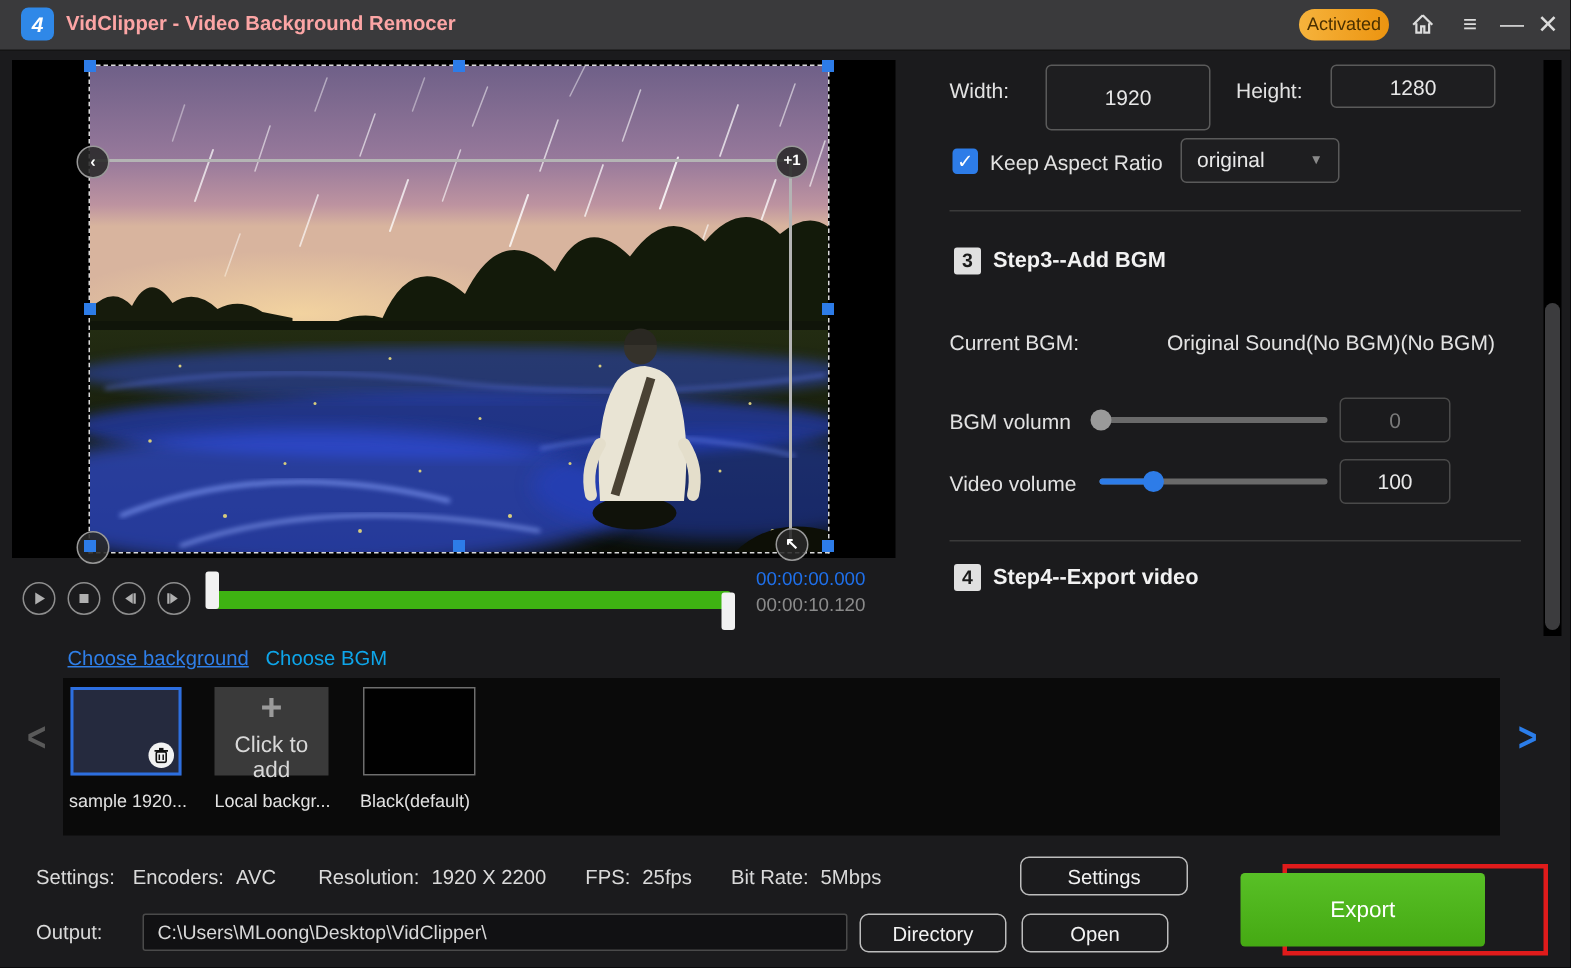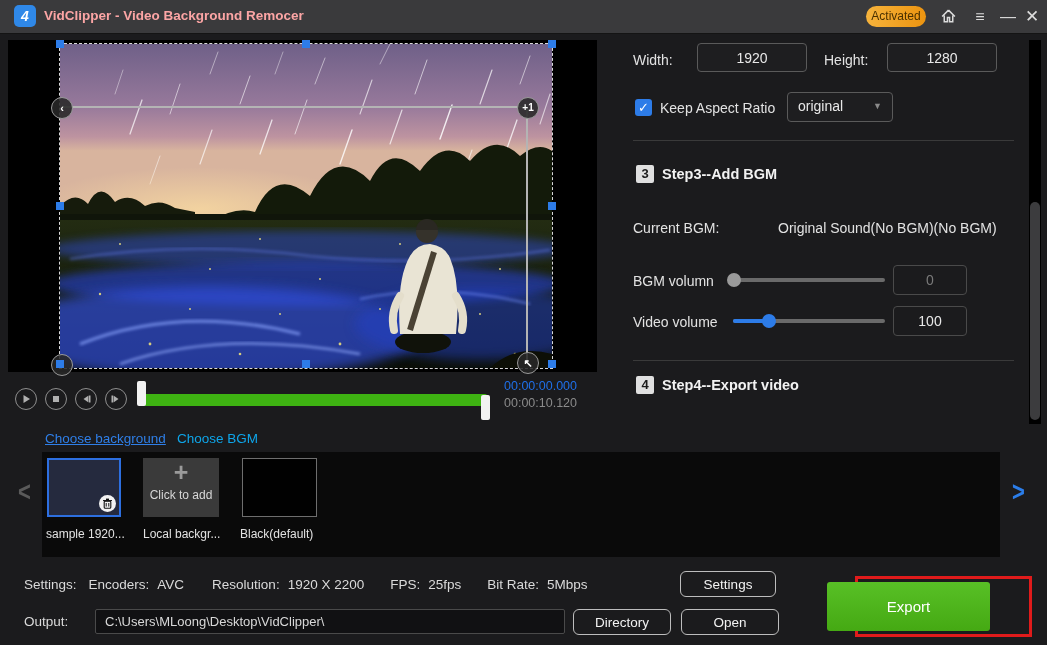--- a/index.html
+++ b/index.html
@@ -245,29 +245,29 @@
         <rect x="4" y="0.6" width="3" height="1.6" fill="#111"></rect>
         <line x1="4.2" y1="5" x2="4.2" y2="8.6" stroke="#111" stroke-width="1"></line>
         <line x1="6.8" y1="5" x2="6.8" y2="8.6" stroke="#111" stroke-width="1"></line>
       </svg>
     </div>
   </div>
   <div class="thumb-label" style="left:46px;top:527px;">sample 1920...</div>
 
   <div class="abs" style="left:143px;top:458px;width:76px;height:59px;background:#3a3a3a;text-align:center;">
     <div style="font-size:25px;color:#9a9a9a;line-height:28px;font-weight:bold;">+</div>
-    <div style="font-size:12px;color:#d8d8d8;margin-top:2px;">Click to add</div>
+    <div style="font-size:15px;color:#d8d8d8;margin-top:2px;">Click to add</div>
   </div>
   <div class="thumb-label" style="left:143px;top:527px;">Local backgr...</div>
 
   <div class="abs" style="left:242px;top:458px;width:75px;height:59px;background:#010101;border:1px solid #6e6e6e;box-sizing:border-box;"></div>
   <div class="thumb-label" style="left:240px;top:527px;">Black(default)</div>
 
   <div class="lbl" style="left:633px;top:52px;">Width:</div>
-  <input class="inbox" style="left: 697px; top: 43px; width: 110px; height: 29px;" readonly="" value="1920">
+  <input class="inbox" style="left: 697px; top: 43px; width: 110px; height: 44px;" readonly="" value="1920">
   <div class="lbl" style="left:824px;top:52px;">Height:</div>
   <input class="inbox" style="left: 887px; top: 43px; width: 110px; height: 29px;" readonly="" value="1280">
 
   <div class="abs" style="left:635px;top:99px;width:17px;height:17px;background:#2d7ce8;border-radius:3px;color:#fff;font-size:13px;line-height:17px;text-align:center;">✓</div>
   <div class="lbl" style="left:660px;top:100px;">Keep Aspect Ratio</div>
   <div class="inbox" style="left:787px;top:92px;width:106px;height:30px;text-align:left;padding:5px 0 0 10px;">
     <span>original</span>
     <span style="position:absolute;right:10px;top:8px;font-size:9px;color:#8a8a8a;">▼</span>
   </div>
 
@@ -303,21 +303,21 @@
     <span>Settings:</span>
     <span style="margin-left:12px;">Encoders:</span>
     <span style="margin-left:8px;">AVC</span>
     <span style="margin-left:28px;">Resolution:</span>
     <span style="margin-left:8px;">1920 X 2200</span>
     <span style="margin-left:26px;">FPS:</span>
     <span style="margin-left:8px;">25fps</span>
     <span style="margin-left:26px;">Bit Rate:</span>
     <span style="margin-left:8px;">5Mbps</span>
   </div>
-  <button class="btn" style="left:680px;top:571px;width:96px;height:26px;">Settings</button>
+  <button class="btn" style="left:680px;top:571px;width:112px;height:26px;">Settings</button>
 
   <div class="abs ftext" style="left:24px;top:614px;">Output:</div>
   <input class="abs" style="left: 95px; top: 609px; width: 470px; height: 25px; box-sizing: border-box; background: rgb(17, 17, 19); border: 1px solid rgb(74, 74, 74); border-radius: 2px; color: rgb(216, 216, 216); font-size: 13px; padding-left: 9px; font-family: &quot;Liberation Sans&quot;, sans-serif;" readonly="" value="C:\Users\MLoong\Desktop\VidClipper\">
   <button class="btn" style="left:573px;top:609px;width:98px;height:26px;">Directory</button>
   <button class="btn" style="left:681px;top:609px;width:98px;height:26px;">Open</button>
 
   <div class="export-red"></div>
   <button class="export-btn">Export</button>
 
 </div>

